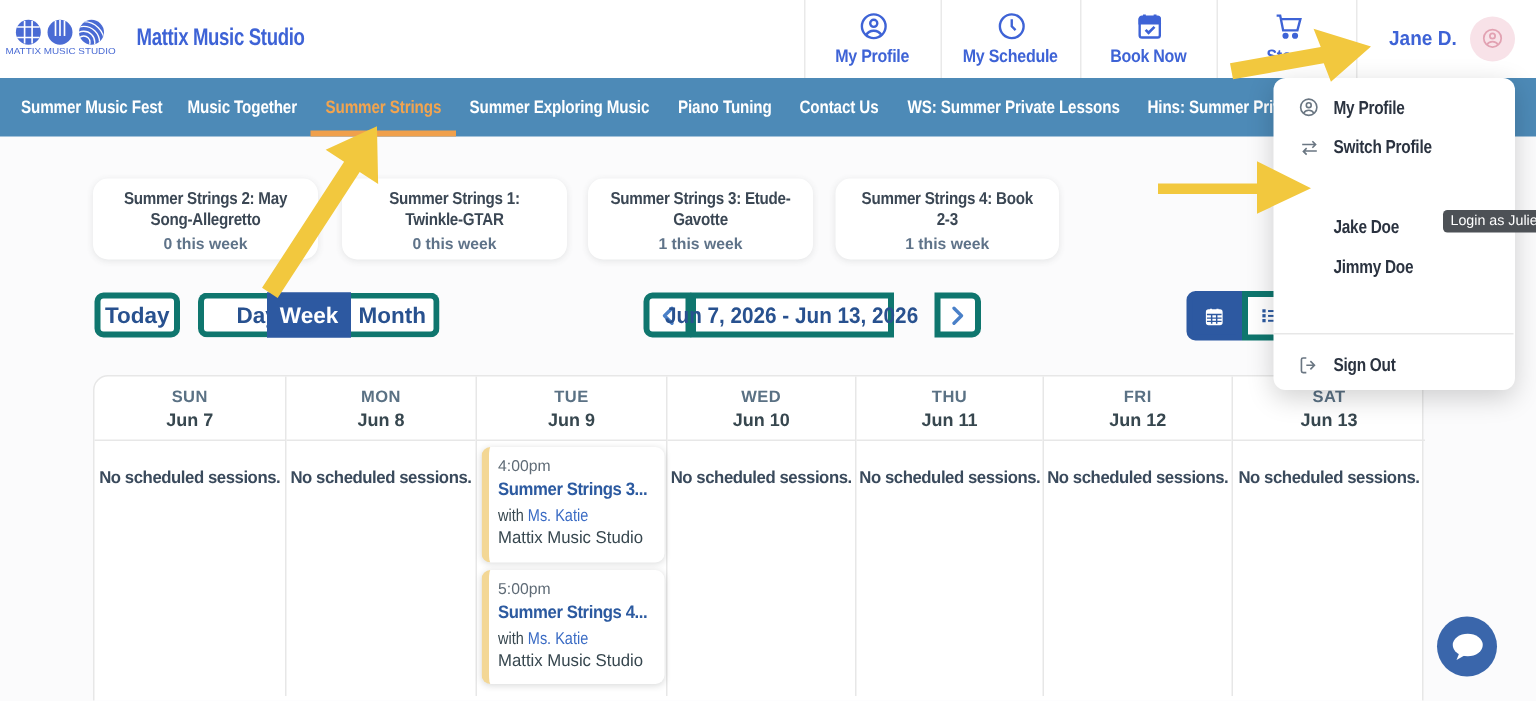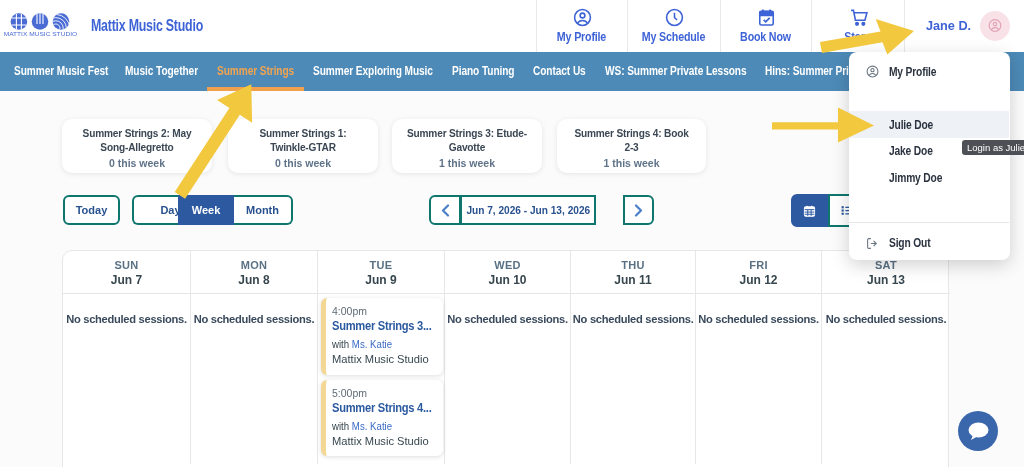--- a/index.html
+++ b/index.html
@@ -18,21 +18,21 @@
 
 .navbar { position:absolute; left:0; top:52px; width:1024px; height:39px; background:#4d8ab7; z-index:5; }
 .nav-item { position:absolute; top:12px; font-size:12px; font-weight:bold; color:#fff; white-space:nowrap; letter-spacing:-0.1px; transform:scaleX(0.845); transform-origin:left; }
 .nav-orange { color:#f2a44f; }
 .underline { position:absolute; left:207px; top:35px; width:97px; height:4px; background:#f0a04c; }
 
 .card { position:absolute; top:119px; height:54px; background:#fff; border-radius:10px; box-shadow:0 1px 5px rgba(60,64,67,0.12); z-index:2; text-align:center; }
 .card .t { margin-top:8px; font-size:11.5px; font-weight:bold; color:#3b4754; line-height:13.5px; letter-spacing:-0.2px; transform:scaleX(0.88); }
 .card .s { margin-top:3px; font-size:10.5px; font-weight:bold; color:#5f7389; }
 
-.btn { position:absolute; background:#fff; border:2px solid #0f766e; color:#28518f; font-weight:bold; font-size:11px; display:flex; align-items:center; justify-content:center; z-index:2; }
+.btn { position:absolute; background:#fff; border:4px solid #0f766e; color:#28518f; font-weight:bold; font-size:15px; display:flex; align-items:center; justify-content:center; z-index:2; }
 
 .grid { position:absolute; left:62px; top:250px; width:887px; height:242px; background:#fff; border:1px solid #e7e7e7; border-radius:10px; z-index:1; }
 .gcol { position:absolute; top:0; height:213px; border-right:1px solid #e7e7e7; }
 .ghead { position:absolute; top:0; left:0; width:100%; height:43px; border-bottom:1px solid #e7e7e7; text-align:center; }
 .dayname { margin-top:8px; font-size:11px; font-weight:bold; color:#5a7184; letter-spacing:0.3px; }
 .daydate { margin-top:2px; font-size:12px; font-weight:bold; color:#37474f; }
 .nosched { position:absolute; top:62px; width:100%; text-align:center; font-size:11.5px; font-weight:bold; color:#3a4a5c; letter-spacing:-0.3px; white-space:nowrap; transform:scaleX(0.97); }
 .event { position:absolute; left:3px; width:122px; background:#fff; border-radius:6px; box-shadow:0 1px 4px rgba(60,64,67,0.18); border-left:5px solid #f3d795; padding:6.5px 0 0 6px; }
 .event .tm { font-size:10.5px; color:#5f6b76; }
 .event .et { margin-top:2px; font-size:12px; font-weight:bold; color:#2c5aa0; letter-spacing:-0.3px; white-space:nowrap; transform:scaleX(0.93); transform-origin:left; }
@@ -269,23 +269,27 @@
 
 <div class="dropdown">
   <div class="drow" style="top:6px;">
     <svg width="13" height="13" viewBox="0 0 24 24" fill="none" stroke="#6a7682" stroke-width="2">
       <circle cx="12" cy="12" r="10"></circle>
         <circle cx="12" cy="9.5" r="3"></circle>
         <path d="M5.5 19.5 a7.5 7.5 0 0 1 13 0"></path>
     </svg>
     <div class="txt">My Profile</div>
   </div>
-  <div class="drow dhl" style="top:59px;">
-      <div class="txt">Julie Doe</div>
-    </div>
+  <div class="drow" style="top:32.5px;">
+    <svg width="14" height="13" viewBox="0 0 24 24" fill="none" stroke="#6a7682" stroke-width="2">
+      <path d="M3 8 h16 M15.5 4 L19.5 8 L15.5 12"></path>
+        <path d="M21 16 h-16 M8.5 12.5 L4.5 16.5 L8.5 20.5"></path>
+    </svg>
+    <div class="txt">Switch Profile</div>
+  </div>
   <div class="drow" style="top:85.5px;">
       <div class="txt">Jake Doe</div>
     </div>
   <div class="drow" style="top:112px;">
       <div class="txt">Jimmy Doe</div>
     </div>
   <div class="ddiv"></div>
   <div class="drow" style="top:177.5px;">
     <svg width="13" height="13" viewBox="0 0 24 24" fill="none" stroke="#6a7682" stroke-width="2">
       <path d="M9 3 H5 a2 2 0 0 0 -2 2 v14 a2 2 0 0 0 2 2 h4"></path>

